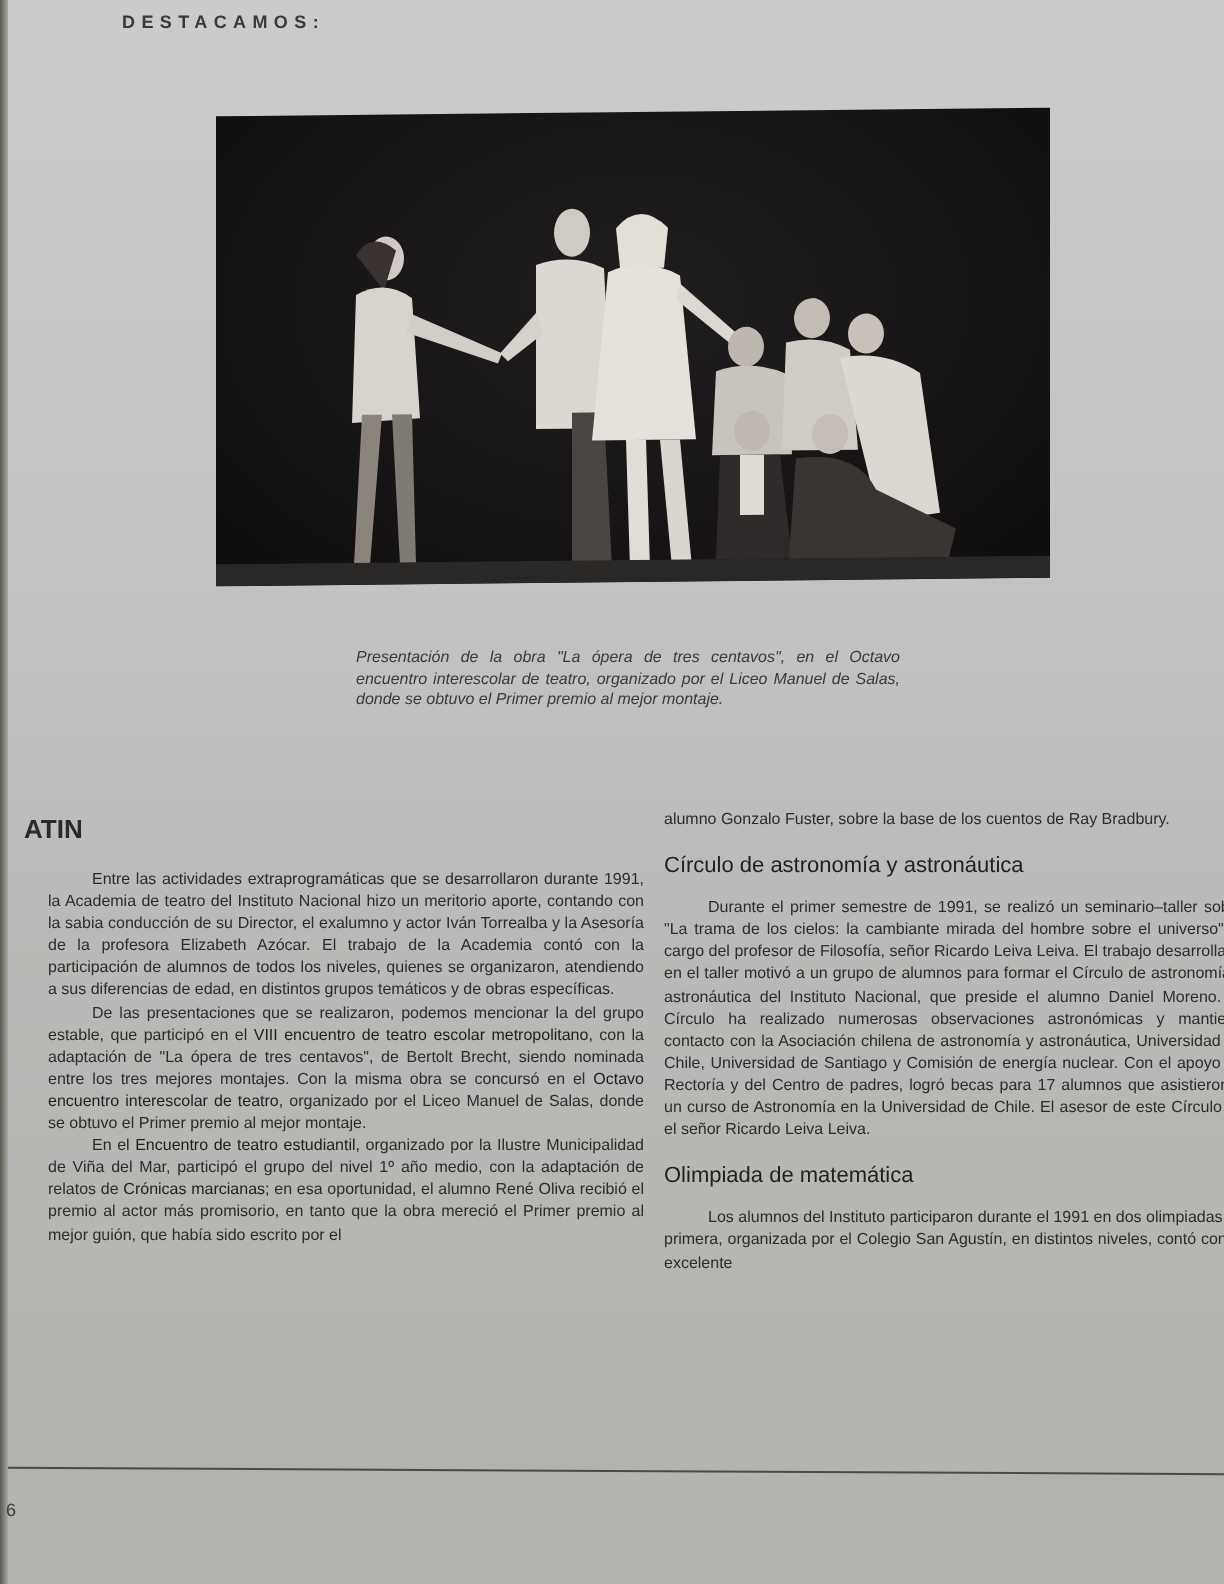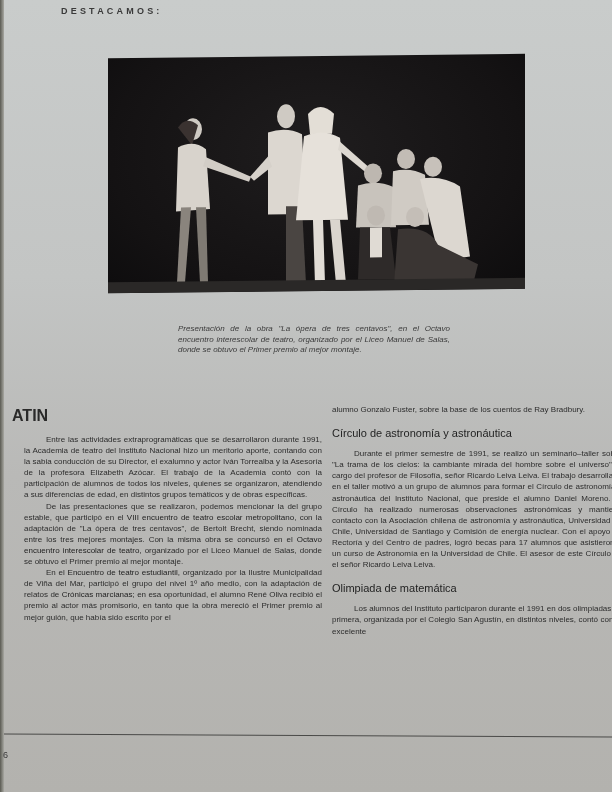--- a/index.html
+++ b/index.html
@@ -32,21 +32,21 @@
     position:absolute; font-size:8px; line-height:11.1px; color:#2c2c2c;
     text-align:justify;
   }
   .col p { margin:0; text-indent:22px; }
   .col p.noindent { text-indent:0; }
   .col b { font-weight:normal; color:#1e1e1e; }
   .col-left { left:4px; top:434px; width:298px;padding-left:20px; }
   .col-right { left:332px; top:404px; width:290px; }
   .section-left {
     position:absolute; left:12px; top:407px;
-    font-size:16px; font-weight:bold; color:#2a2a2a;
+    font-size:13px; font-weight:bold; color:#2a2a2a;
   }
   .subhead {
     font-size:11px; font-weight:normal; color:#1f1f1f; margin:13px 0 9px 0;
   }
   .rule {
     position:absolute; left:4px; top:735px; width:608px; height:1px;
     background:#4a4a48; transform: rotate(0.3deg);
   }
   .page-num {
     position:absolute; left:3px; top:750px; font-size:9px; color:#3a3a3a;

